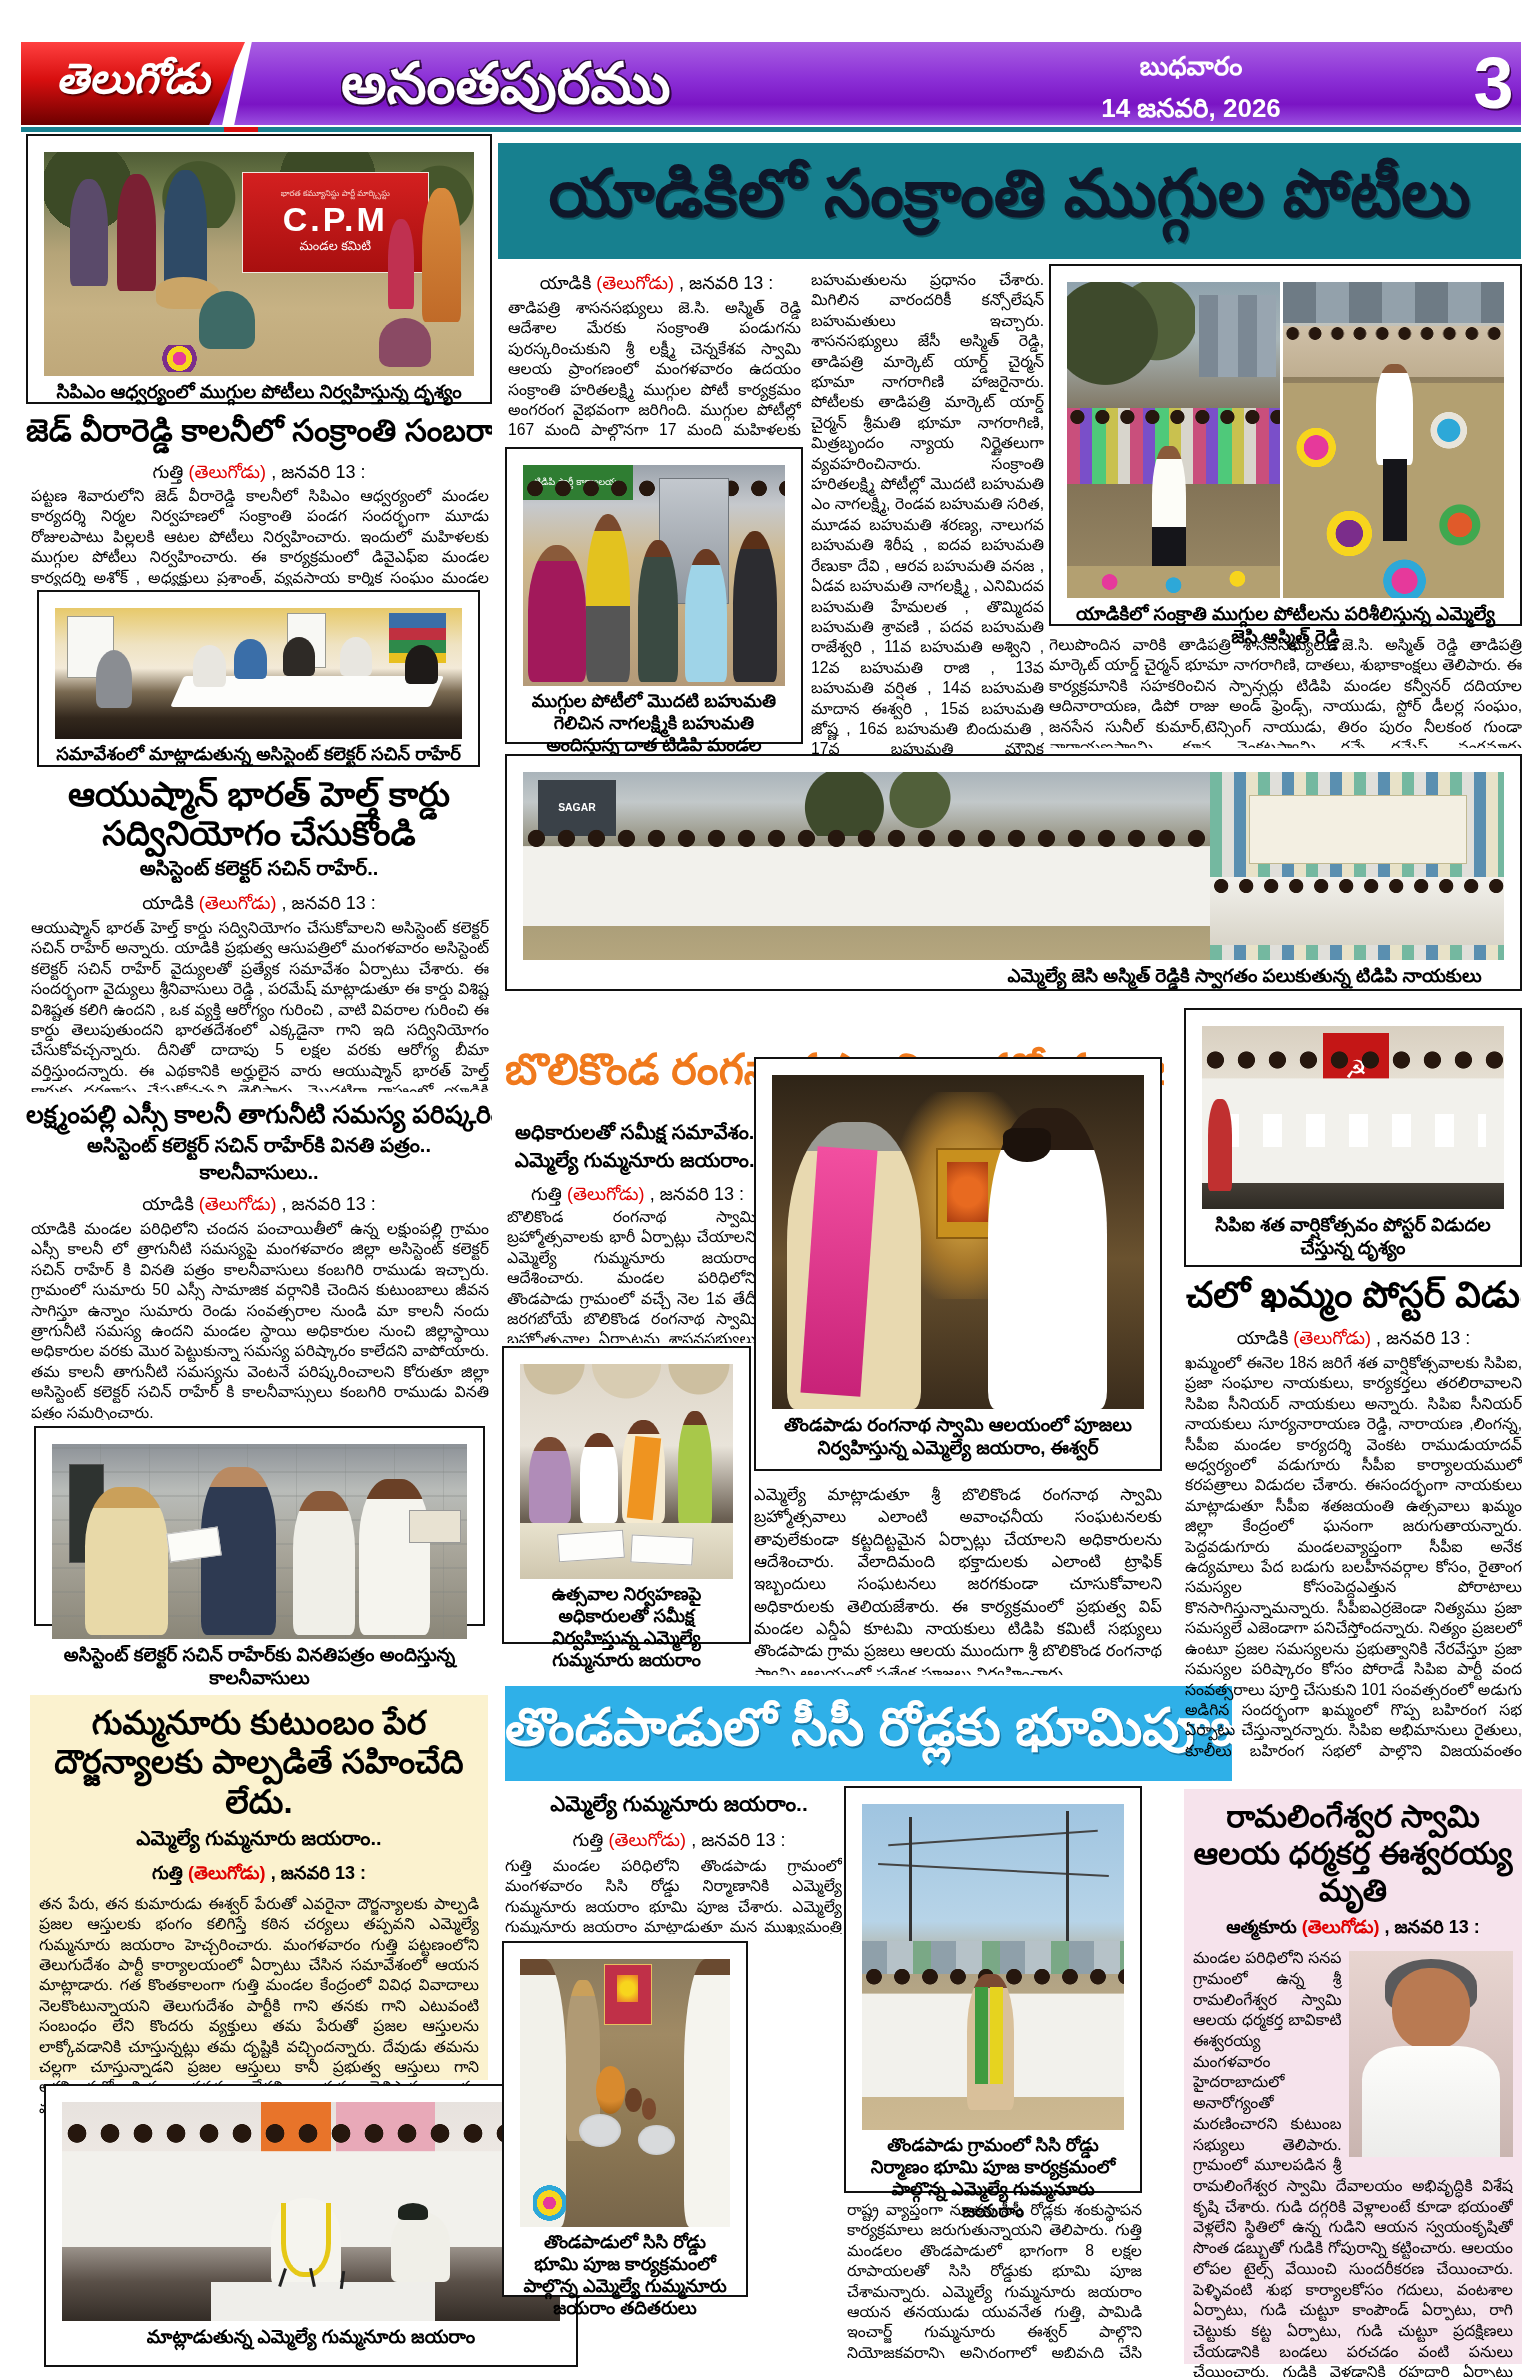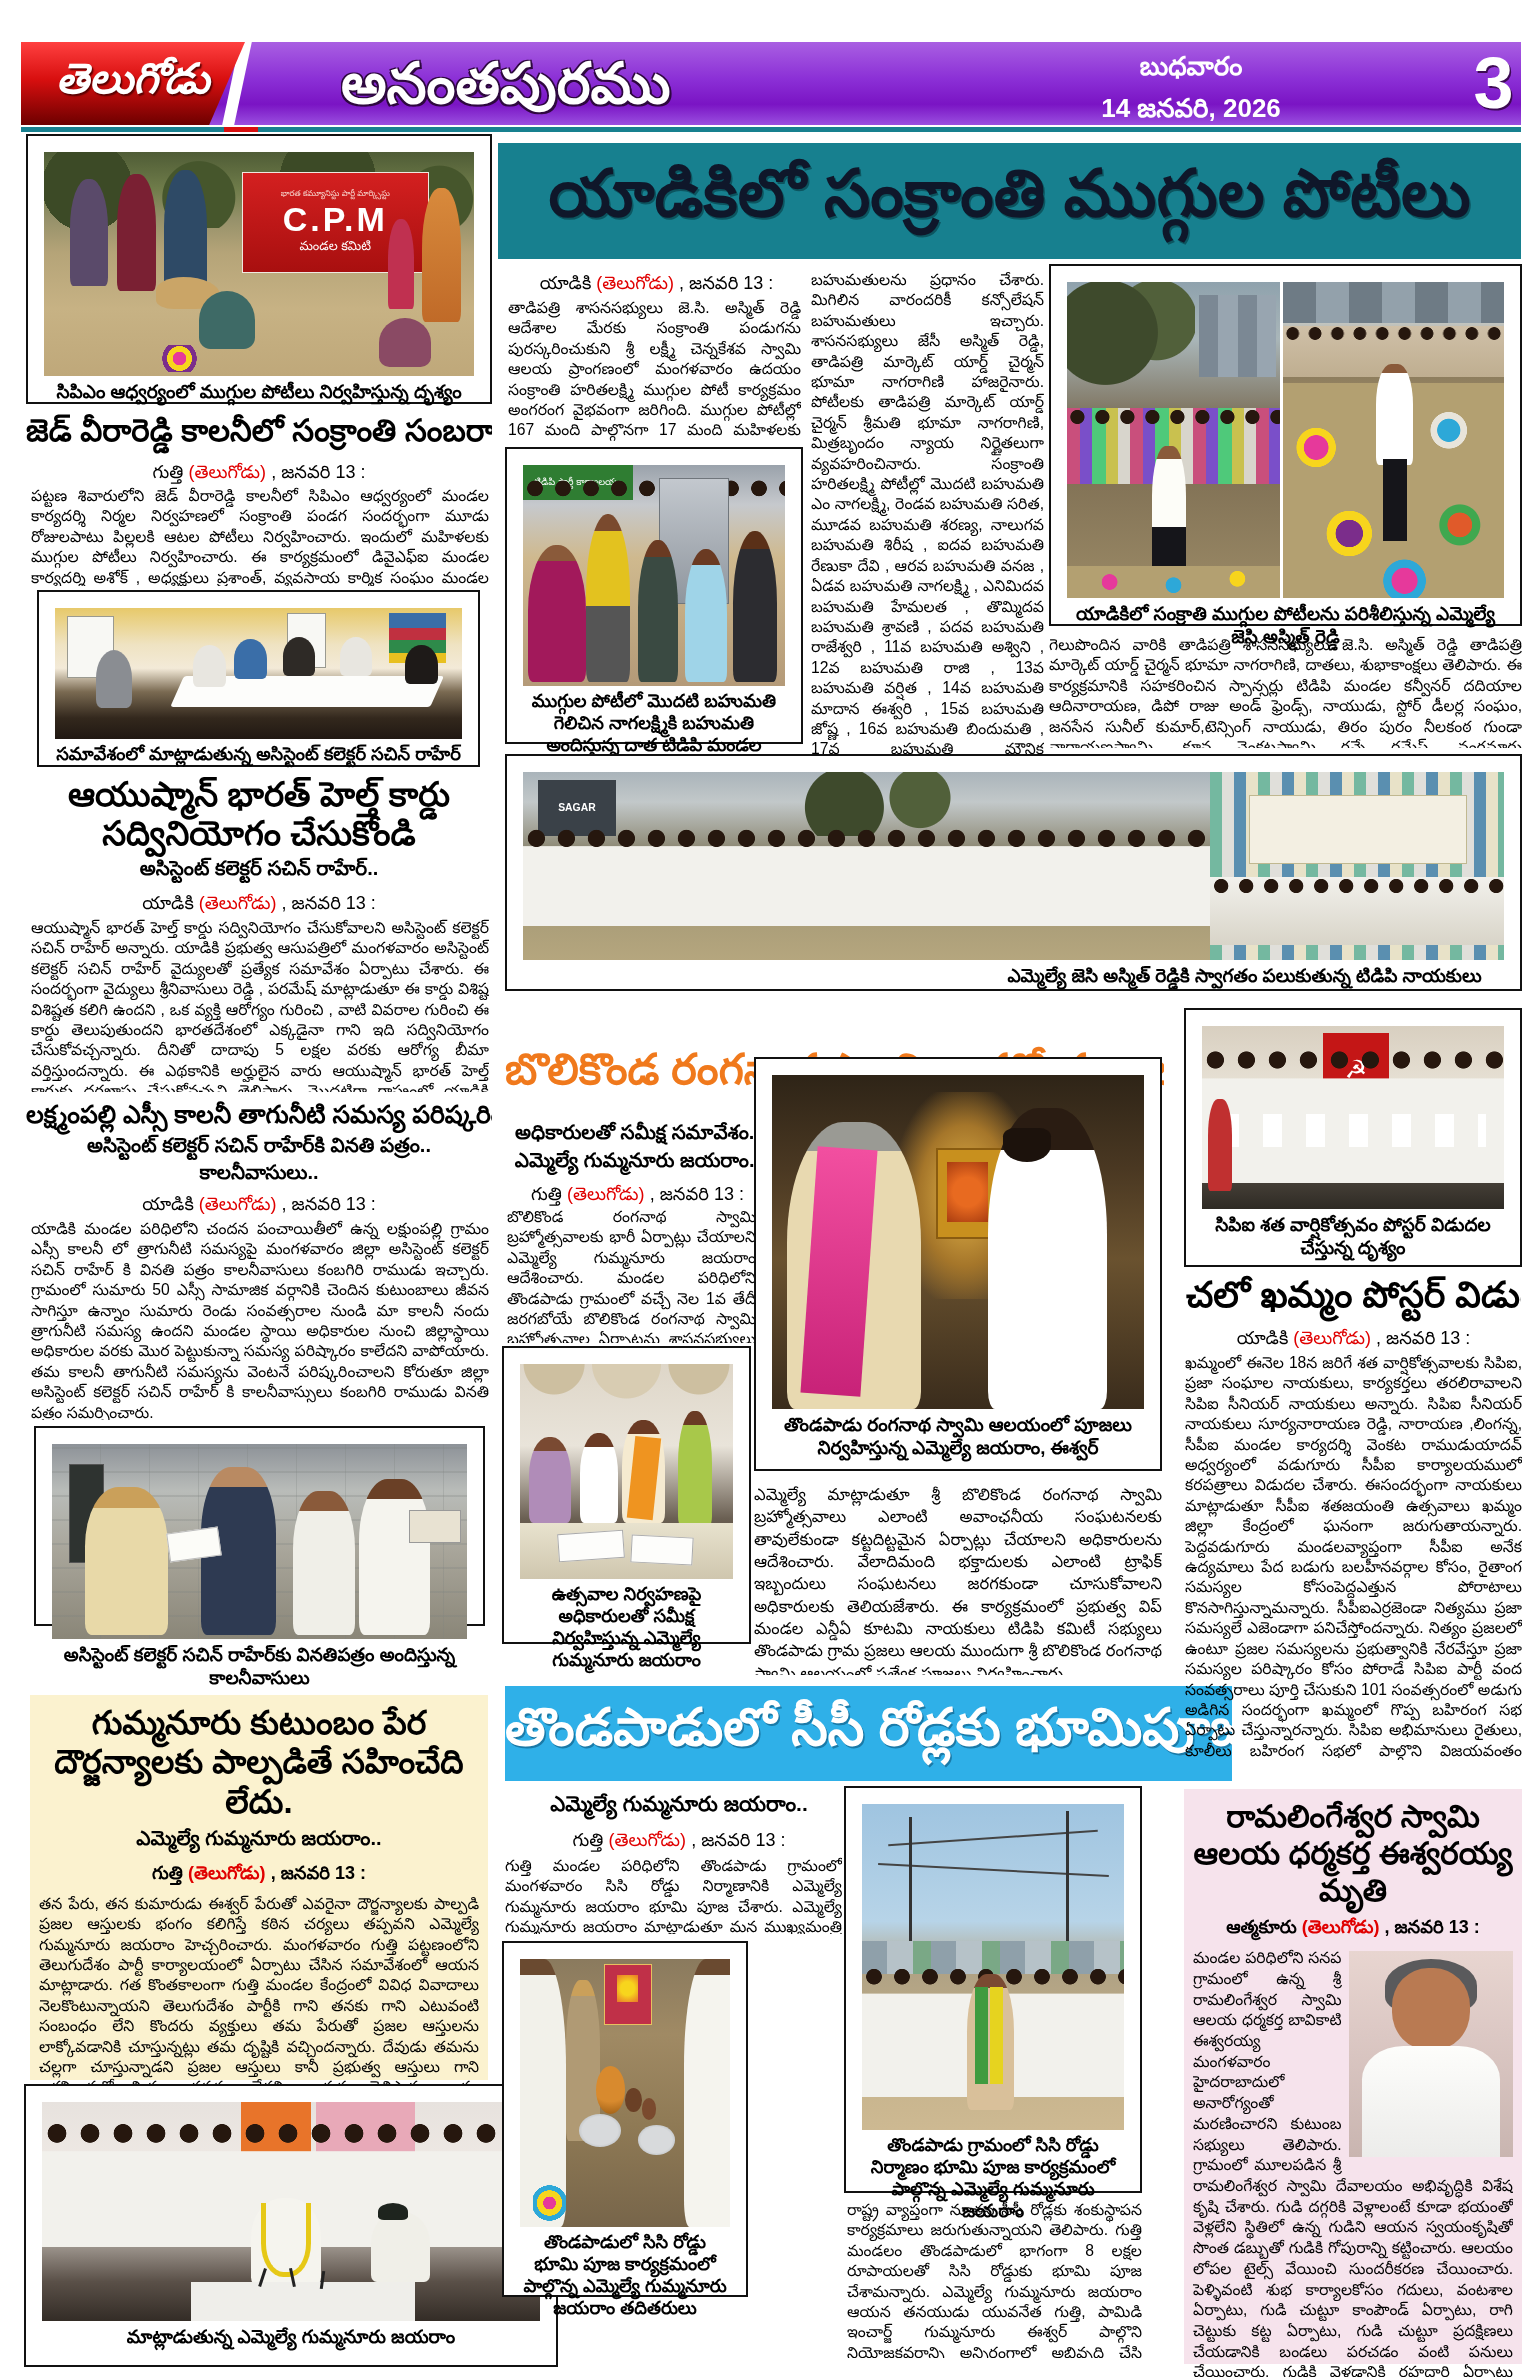--- a/index.html
+++ b/index.html
@@ -136,21 +136,21 @@
     <div style="font-size:33px;font-weight:bold;text-align:center;line-height:1.2">గుమ్మనూరు కుటుంబం పేర దౌర్జన్యాలకు పాల్పడితే సహించేది లేదు.</div>
     <div style="font-size:20px;font-weight:bold;text-align:center;margin-top:6px">ఎమ్మెల్యే గుమ్మనూరు జయరాం..</div>
     <div style="font-size:18px;font-weight:bold;text-align:center;margin-top:7.5px">
       <span>గుత్తి</span>
       <span style="color:#e00000">(తెలుగోడు)</span>
       <span>, జనవరి 13 :</span>
     </div>
     <div style="font-size:15.7px;line-height:1.3;text-align:justify;overflow:hidden;height:224px;margin-top:6px">తన పేరు, తన కుమారుడు ఈశ్వర్ పేరుతో ఎవరైనా దౌర్జన్యాలకు పాల్పడి ప్రజల ఆస్తులకు భంగం కలిగిస్తే కఠిన చర్యలు తప్పవని ఎమ్మెల్యే గుమ్మనూరు జయరాం హెచ్చరించారు. మంగళవారం గుత్తి పట్టణంలోని తెలుగుదేశం పార్టీ కార్యాలయంలో ఏర్పాటు చేసిన సమావేశంలో ఆయన మాట్లాడారు. గత కొంతకాలంగా గుత్తి మండల కేంద్రంలో వివిధ వివాదాలు నెలకొంటున్నాయని తెలుగుదేశం పార్టీకి గాని తనకు గాని ఎటువంటి సంబంధం లేని కొందరు వ్యక్తులు తమ పేరుతో ప్రజల ఆస్తులను లాక్కోవడానికి చూస్తున్నట్లు తమ దృష్టికి వచ్చిందన్నారు. దేవుడు తమను చల్లగా చూస్తున్నాడని ప్రజల ఆస్తులు కానీ ప్రభుత్వ ఆస్తులు గాని ఆక్రమించుకోవాల్సిన అవసరం లేదని ఆయన తెలిపారు. రాష్ట్ర ముఖ్యమంత్రి నారా చంద్రబాబునాయుడు ఆదేశాలతో నియోజకవర్గాన్ని రంగాల్లో అభివృద్ధి చేయడమే లక్ష్యంగా పనిచేస్తున్నానమన్నారు. అందులో భాగంగానే నియోజకవర్గానికి ప్రభుత్వం కోట్లాది రూపాయలు కేటాయించిందని వాటితో రోడ్ల నిర్మాణం తాగునీటి సమస్య పరిష్కారానికి అవసరమైన చర్యలు తీసుకోవడంతో పాటు పెద్ద మొత్తంలో సీఎంఆర్ఎఫ్ నిధులను లబ్ధిదారులకు అందజేయడం జరిగిందన్నారు. ఇలాంటి తరుణంలో కానిస్టేబుల్ వాసు తమ పేరుతో పట్టణంలోని అనంతపురం రోడ్లో అక్రమాలకు పాల్పడితే వాటిని పరిష్కరించాల్సిందిగా సంబంధిత అధికారులకు ఆదేశాలు ఇచ్చామని అంతే తప్ప అందులో తాము ఎలాంటి దౌర్జన్యాలకు పాల్పడలేదన్నారు. తన పేరుతో గాని తన అనుచరుల పేరుతో గాని ఎవరైనా ప్రజల ఆస్తులను దోచుకున్న అక్రమాలకు పాల్పడిన అటువంటి వారికి తాటతీస్తానని ఆయన తీవ్రంగా హెచ్చరించారు. పత్రికలు పత్రిక విలేకరులు నియోజకవర్గంలో జరుగుతున్న వాస్తవాలను గుర్తించి వార్తలు రాయాలని ఆయన కోరారు. ఈ కార్యక్రమంలో పలువురు తెలుగుదేశం పార్టీ నాయకులు పాల్గొన్నారు.</div>
   </div>
 
-  <div class="photo-block" style="left:24px;top:2084px;width:534px;height:283px">
+  <div class="photo-block" style="left:44px;top:2084px;width:534px;height:283px">
     <div class="photo" style="height:219px;background:linear-gradient(180deg,#e7e2de 0%,#efe9e4 30%,#c9c2ba 55%,#5a5048 82%,#332c26 100%)">
       <div class="el" style="left:55%;top:0;width:20%;height:30%;background:#e8a9b8"></div>
       <div class="el" style="left:40%;top:0;width:14%;height:24%;background:#e8742a"></div>
       <div class="el heads" style="left:0;top:8%;width:100%;height:58%;background-image:radial-gradient(circle at 15px 13.4px,#26170e 9px,transparent 9.7px),linear-gradient(180deg,rgba(245,245,240,0) 0 24%,#f2f1ec 25% 100%);background-size:33px 100%,100% 100%"></div>
       <div class="el" style="left:42%;top:44%;width:14%;height:40%;background:#f5f4ee;border-radius:45% 45% 10% 10%"></div>
       <div class="el" style="left:44%;top:46%;width:10%;height:34%;border-left:5.2px solid #e6c816;border-right:5.2px solid #e6c816;border-bottom:5.2px solid #e6c816;border-radius:0 0 45% 45%;box-sizing:border-box"></div>
       <div class="el" style="left:66%;top:50%;width:12%;height:32%;background:#f0efe8;border-radius:45% 45% 10% 10%"></div>
       <div class="el" style="left:67.5%;top:46%;width:6%;height:8%;background:#1e241e;border-radius:50% 50% 20% 20%"></div>
       <div class="el" style="left:30%;top:82%;width:45%;height:18%;background:#efeeea"></div>
       <div class="el" style="left:44%;top:76%;width:3px;height:19.4px;background:#222;transform:rotate(18deg)"></div>

